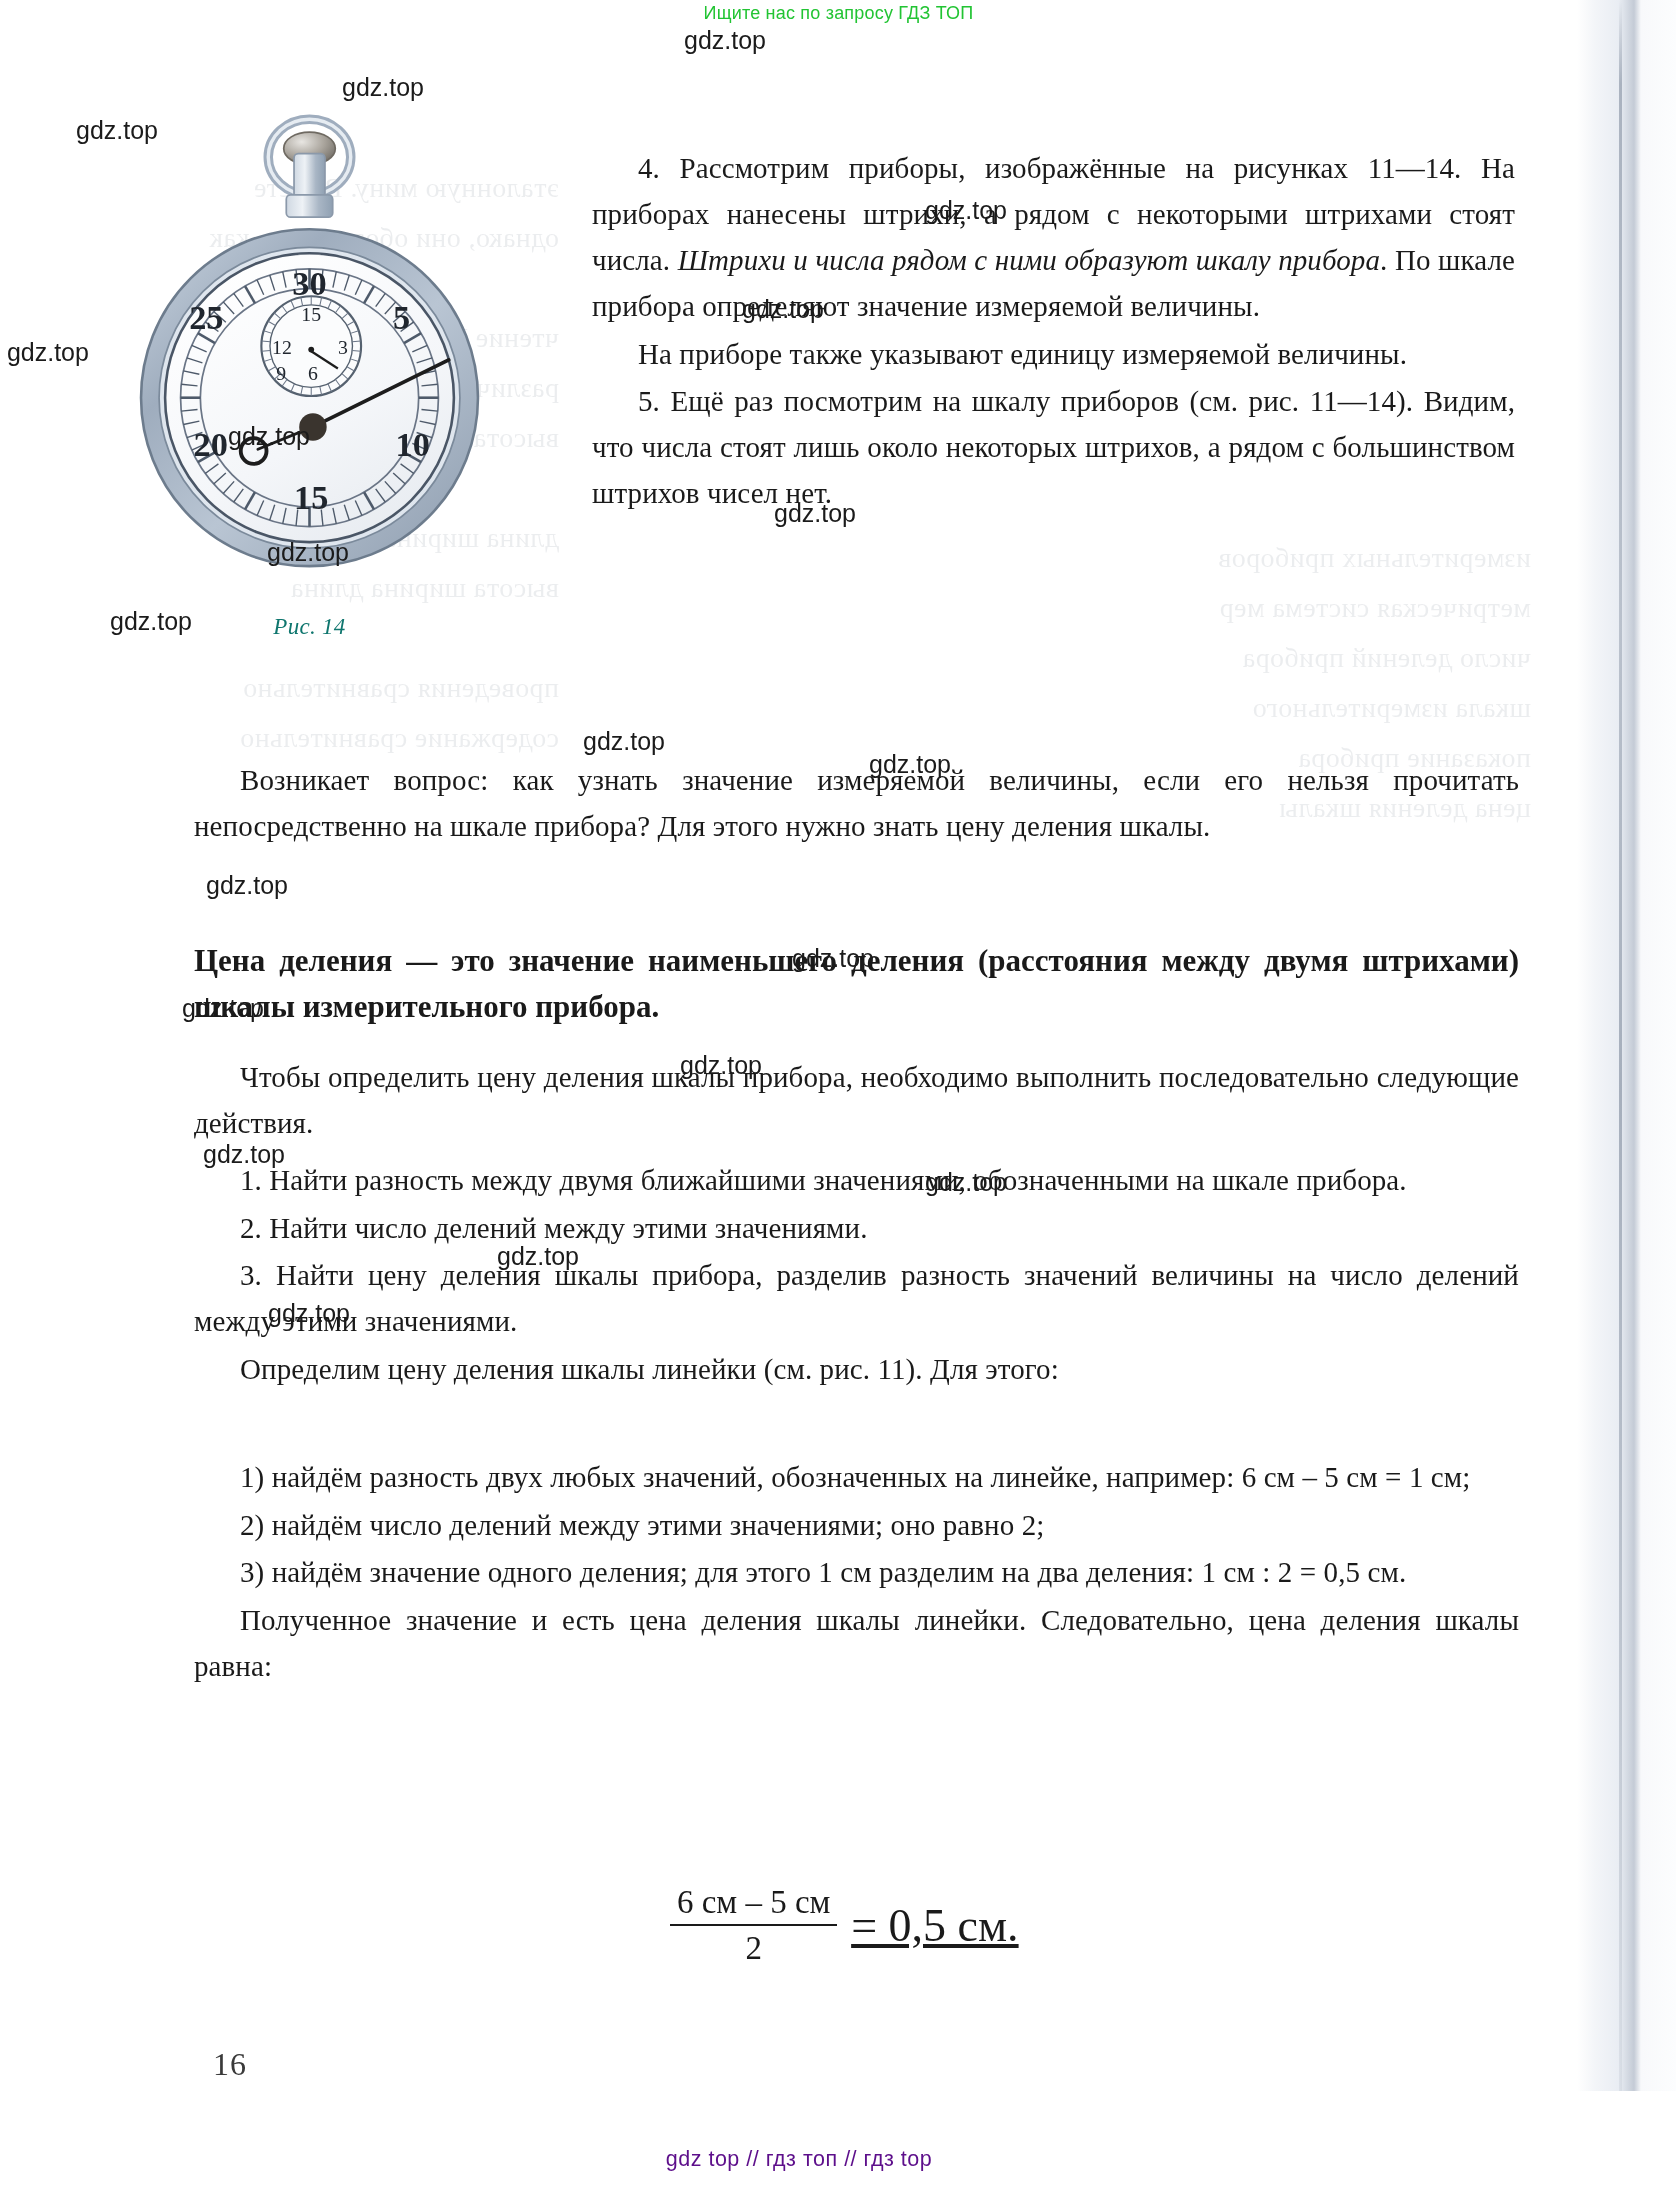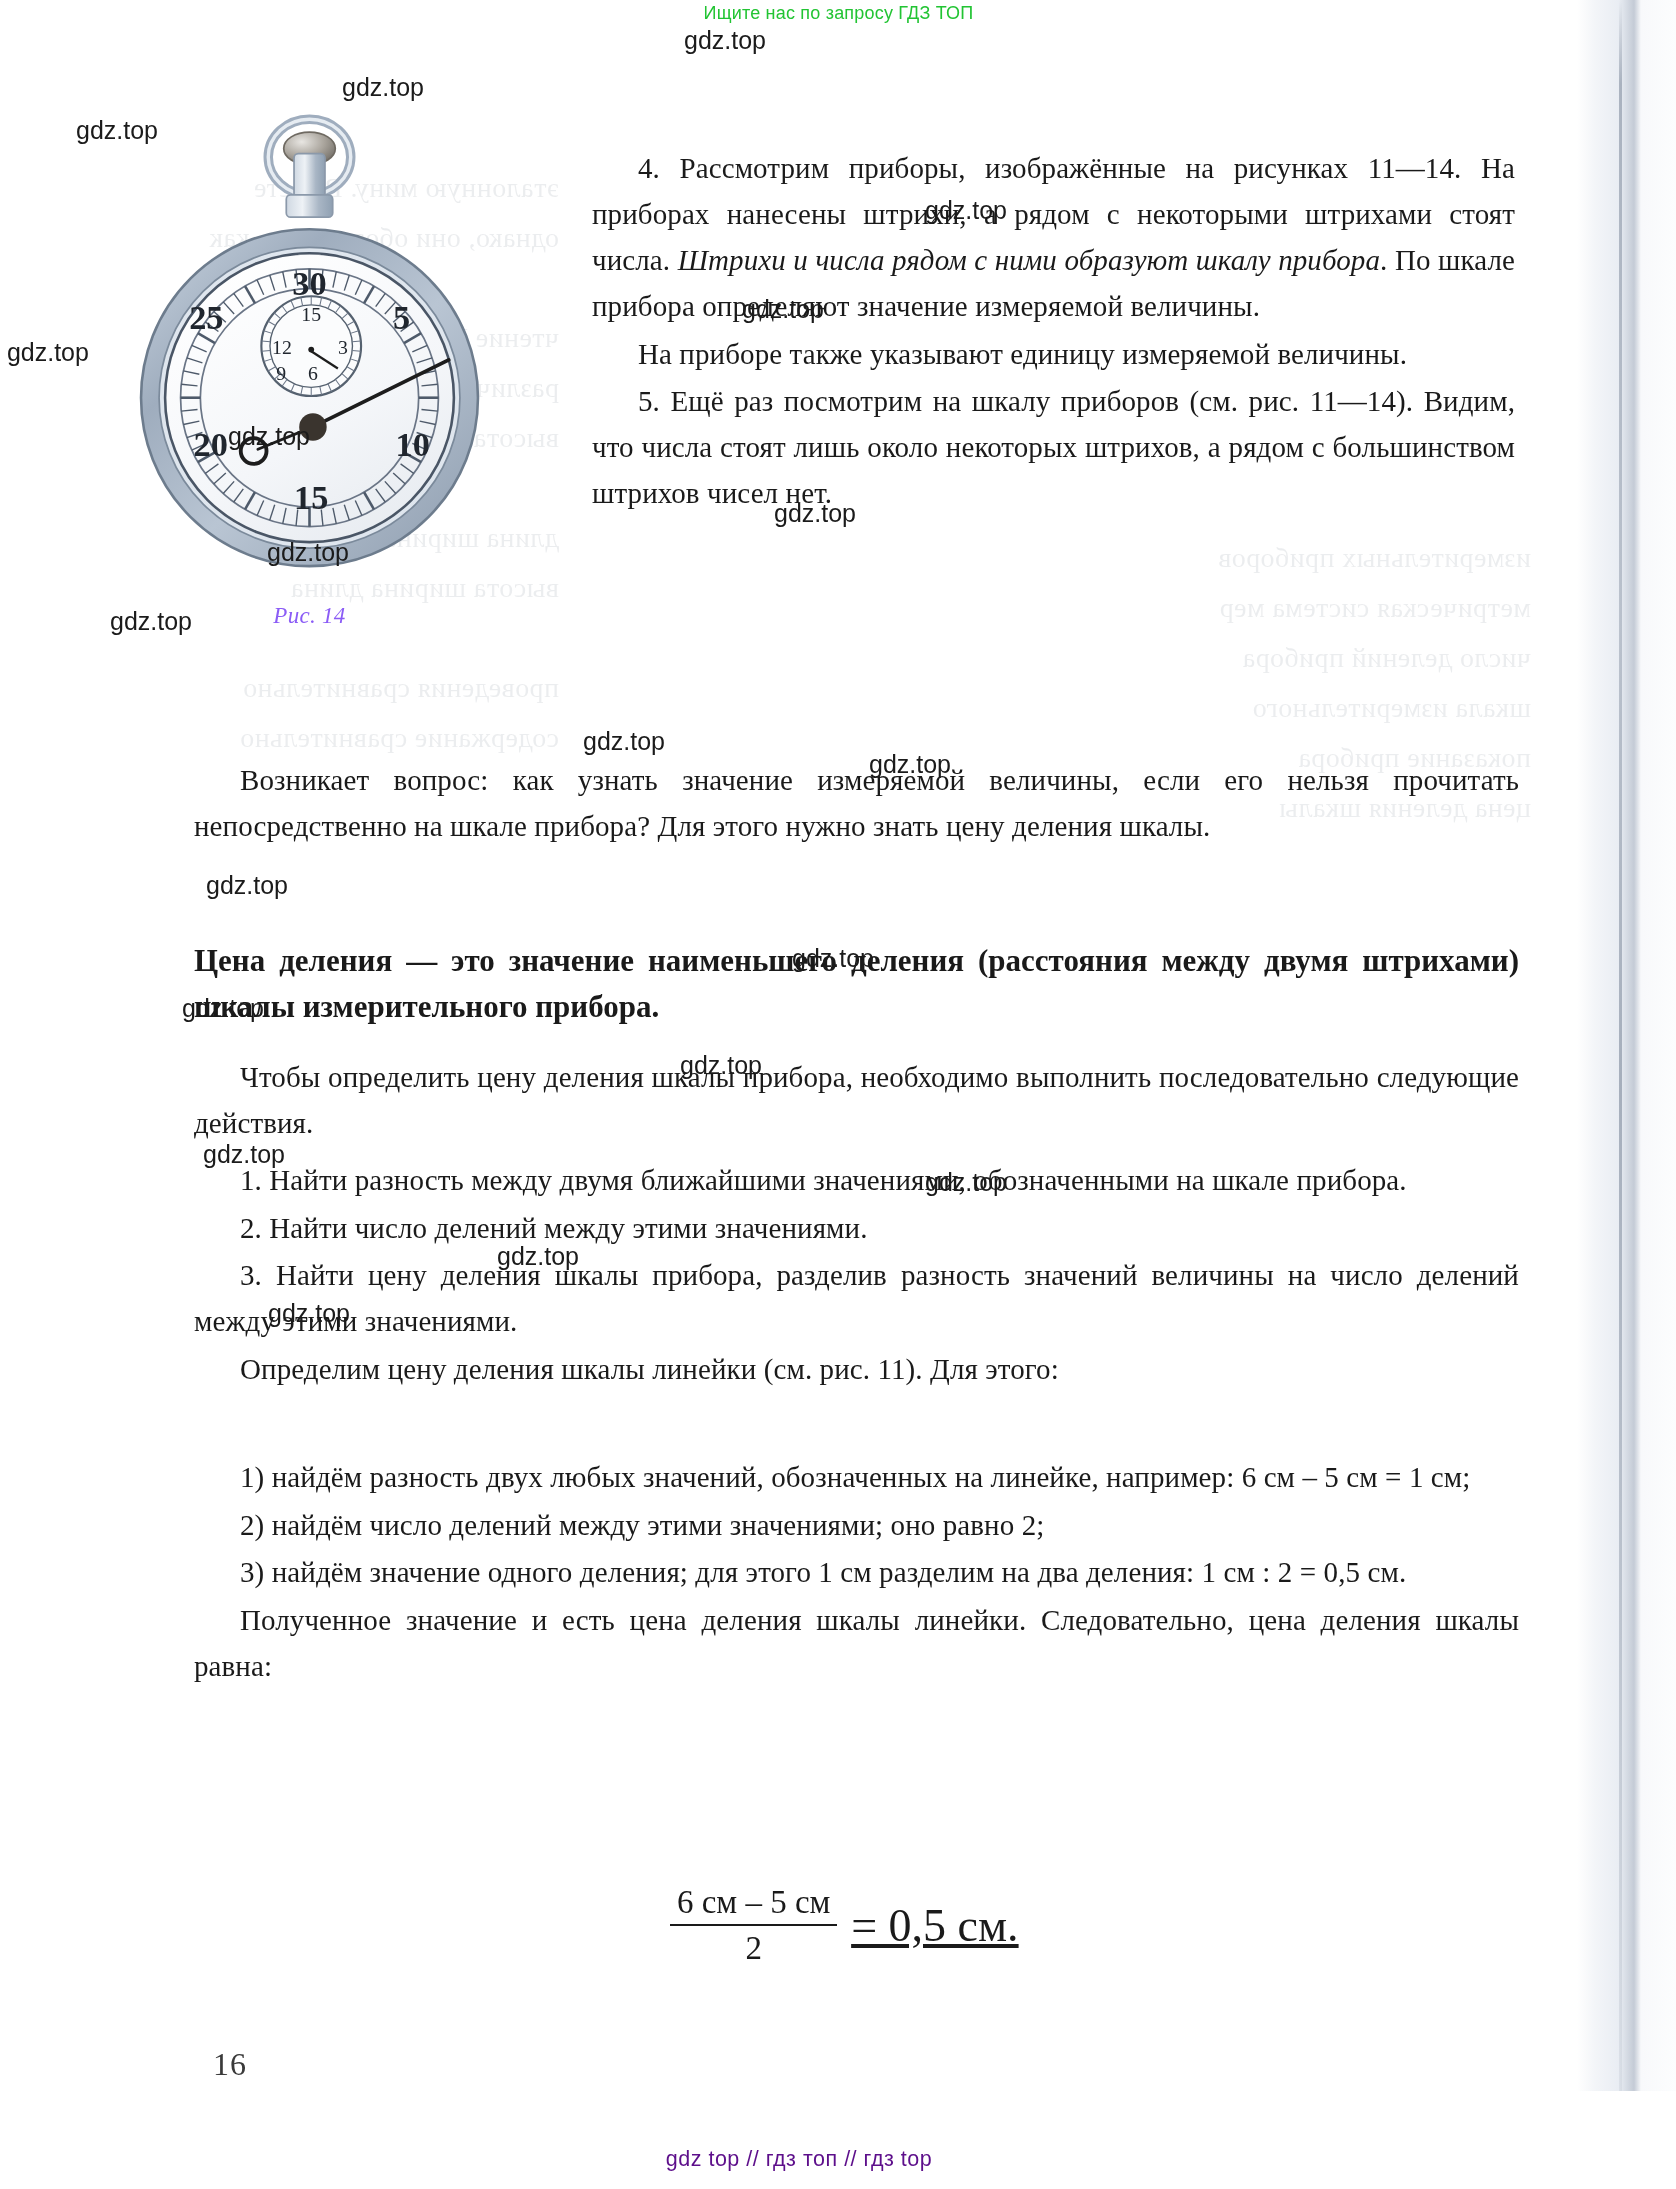--- a/index.html
+++ b/index.html
@@ -93,25 +93,25 @@
   }
 
   
   .figure-wrap {
     position: absolute;
     left: 129px;
     top: 112px;
     width: 361px;
   }
   .fig-caption {
-    margin-top: 5px;
+    margin-top: 16px;
     text-align: center;
     font-style: italic;
     font-size: 23px;
-    color: #8b5cf6;
+    color: #0f766e;
     letter-spacing: 0.3px;
   }
 
   
   .col-right {
     position: absolute;
     left: 592px;
     top: 145px;
     width: 923px;
   }

